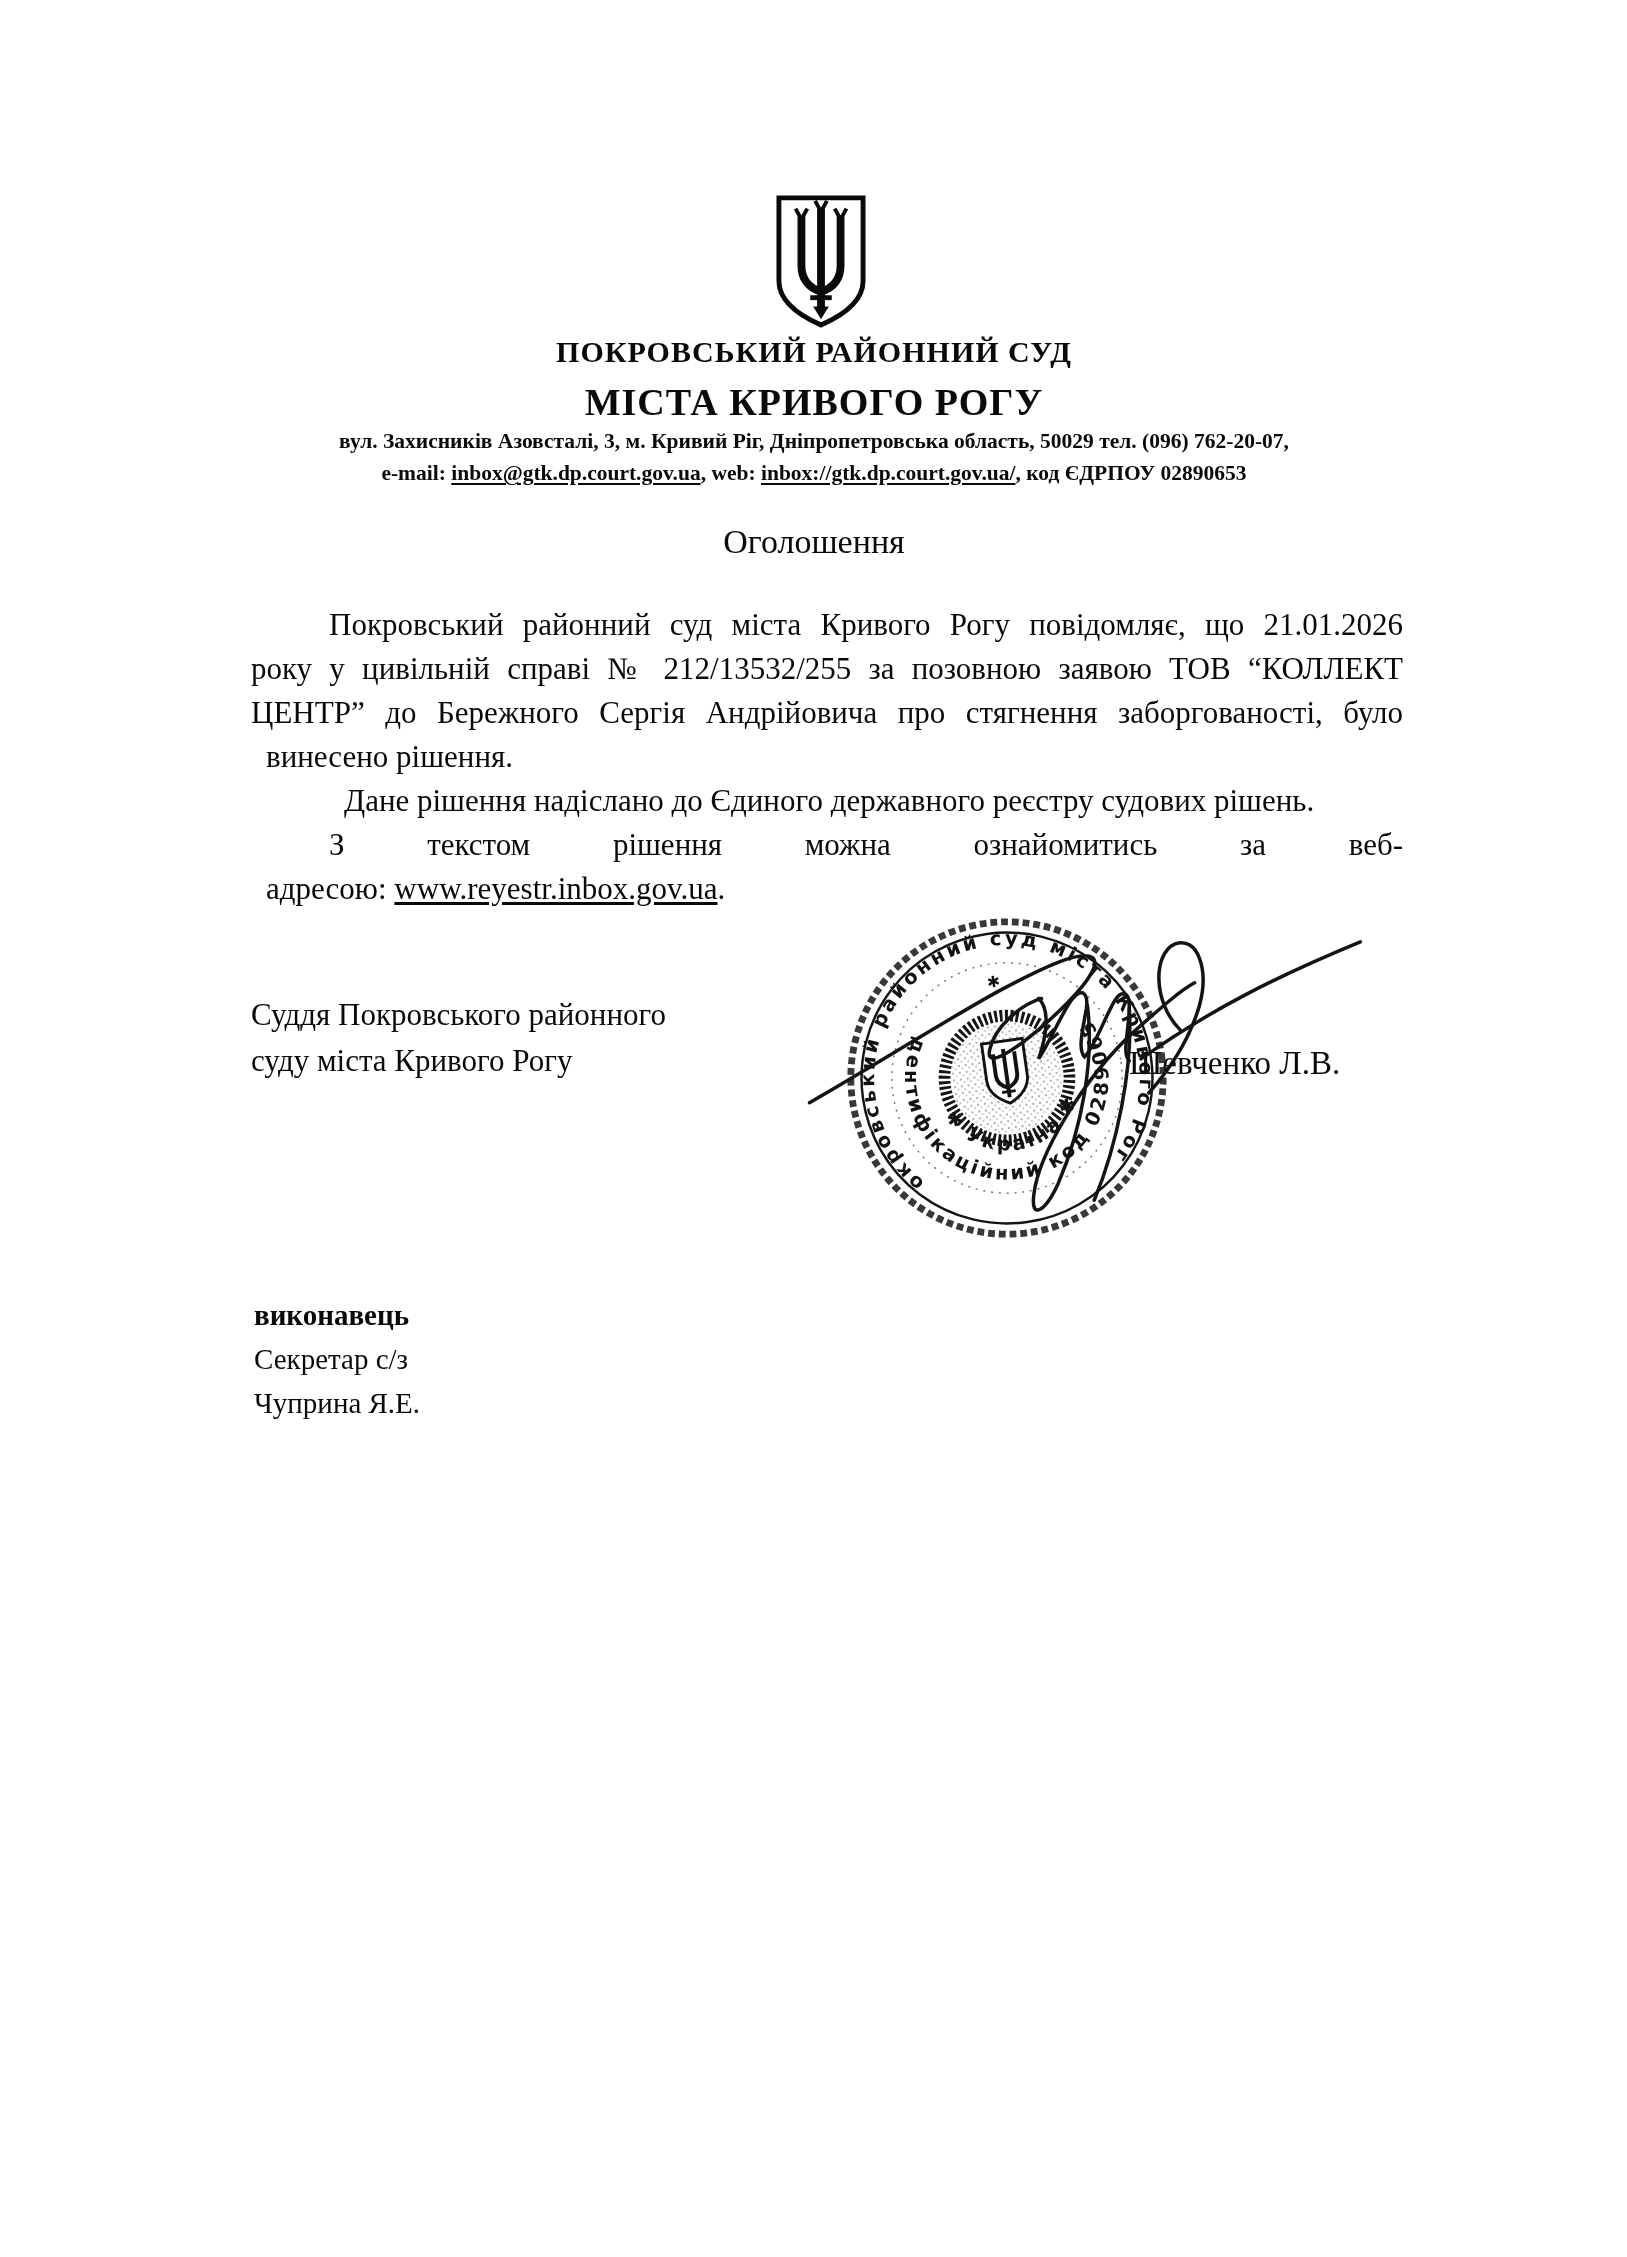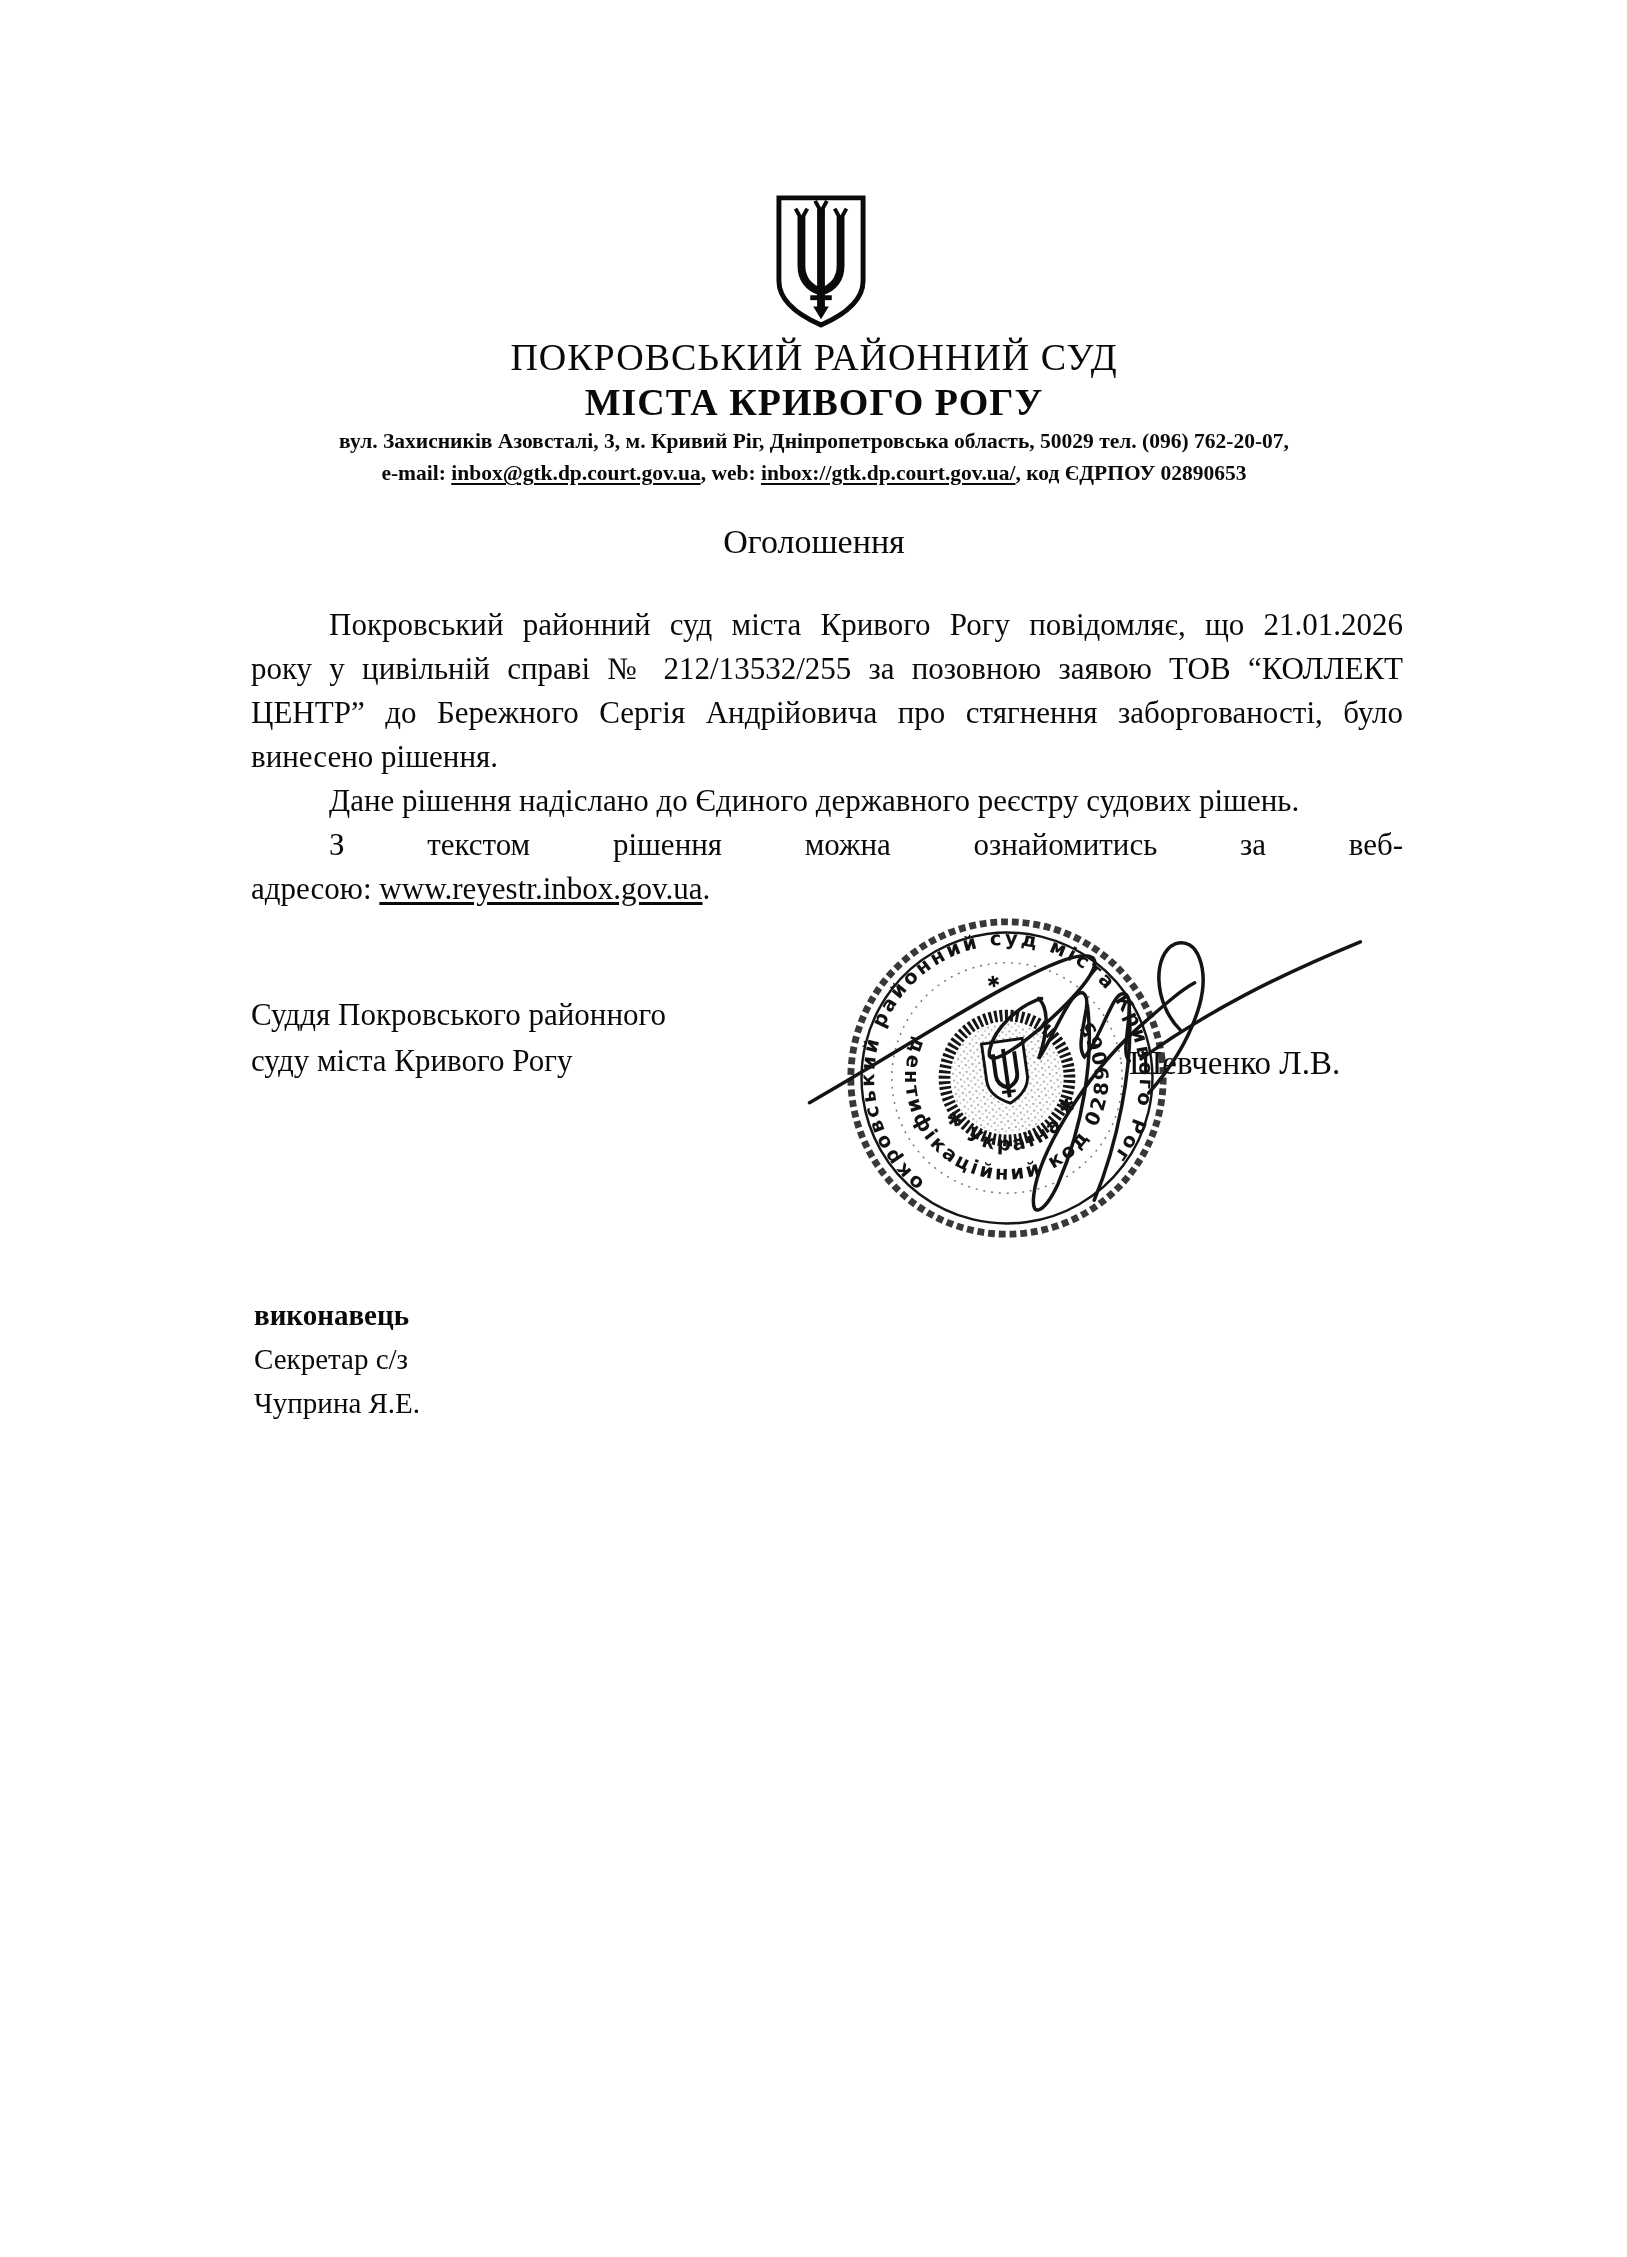--- a/index.html
+++ b/index.html
@@ -9,38 +9,38 @@
     background:#ffffff;
     color:#0a0a0a;
     font-family:"Liberation Serif","DejaVu Serif",serif;
     overflow:hidden;
   }
   .abs{position:absolute;}
   .center{left:0;right:0;text-align:center;}
 
   
   .emblem{left:774px;top:193px;width:94px;height:137px;}
-  .court1{top:335px;font-size:38px;font-weight:normal;letter-spacing:1px;}
+  .court1{top:335px;font-size:30px;font-weight:bold;letter-spacing:1px;}
   .court2{top:380px;font-size:38px;font-weight:bold;letter-spacing:1px;}
   .addr{font-size:21.5px;font-weight:bold;}
   .addr1{top:429px;}
   .addr2{top:461px;}
   .u{text-decoration:underline;text-underline-offset:2.9px;}
 
   .title{top:523px;font-size:34px;}
 
   
   .bodytext{
     left:251px;top:603px;width:1152px;
     font-size:31px;line-height:44px;
     text-align:justify;
   }
   .jl{text-align:justify;text-align-last:justify;}
   .ind{text-indent:78px;}
-  .plain{text-align:left;text-align-last:left;}
+  .plain{text-align:left;text-align-last:left;margin-left:15px;}
 
   
   .judge1{left:251px;top:997px;font-size:31px;}
   .judge2{left:251px;top:1043px;font-size:31px;}
   .judge-name{left:1129px;top:1045px;font-size:33px;}
   .sealwrap{left:843px;top:914px;width:328px;height:328px;}
   .sigwrap{left:790px;top:893px;width:585px;height:361px;}
 
   
   .footer{left:254px;top:1293px;font-size:29px;line-height:44px;}

